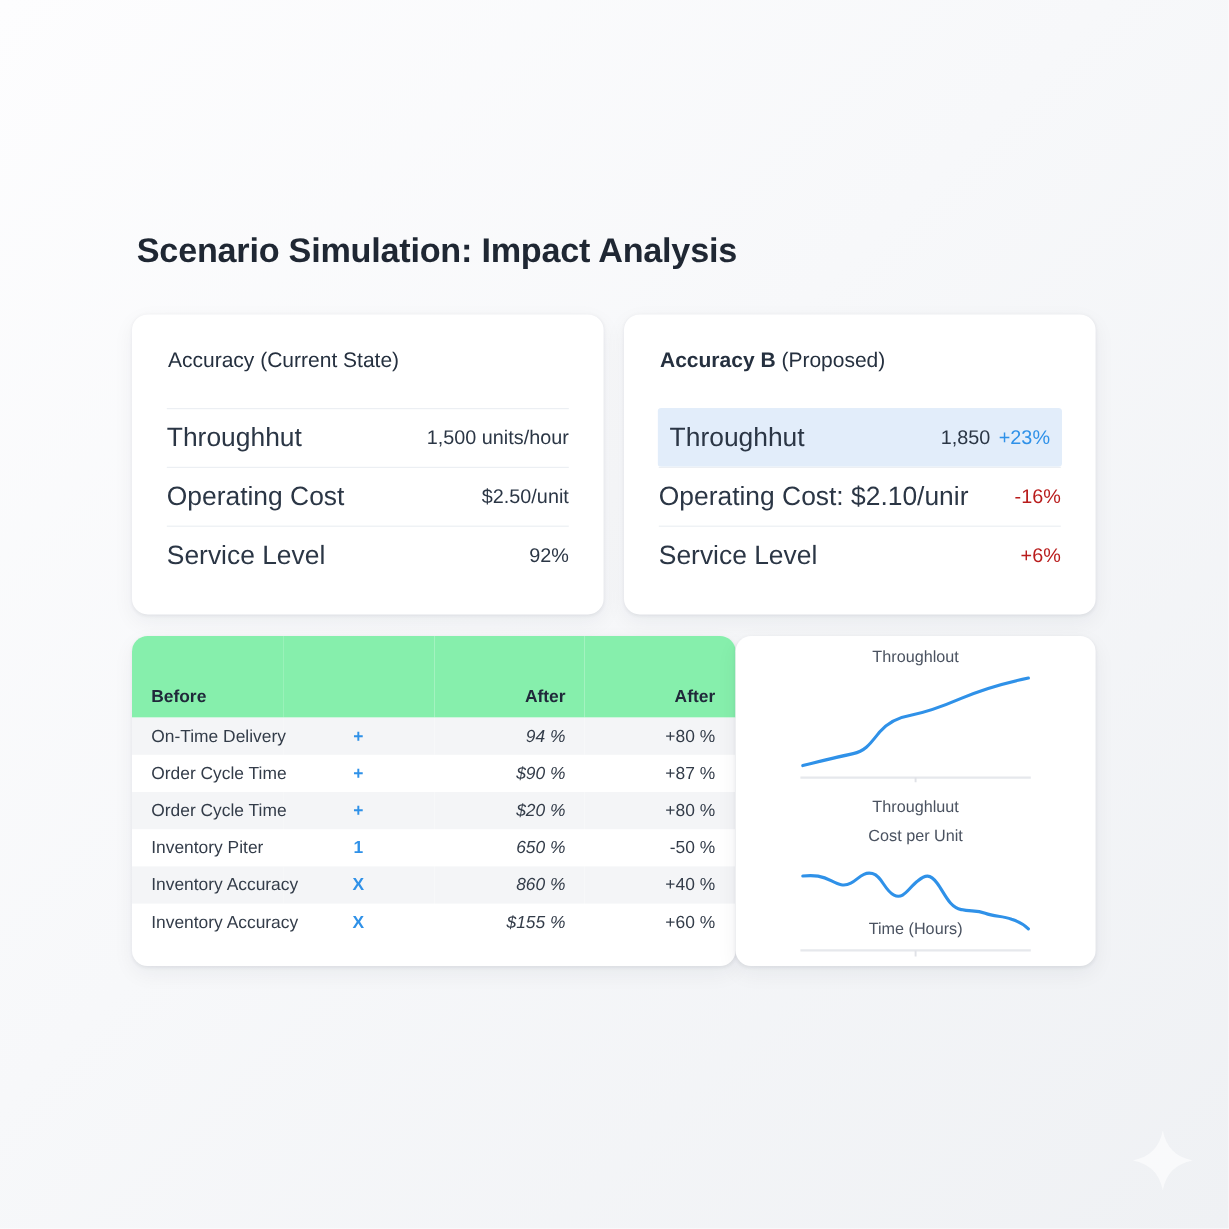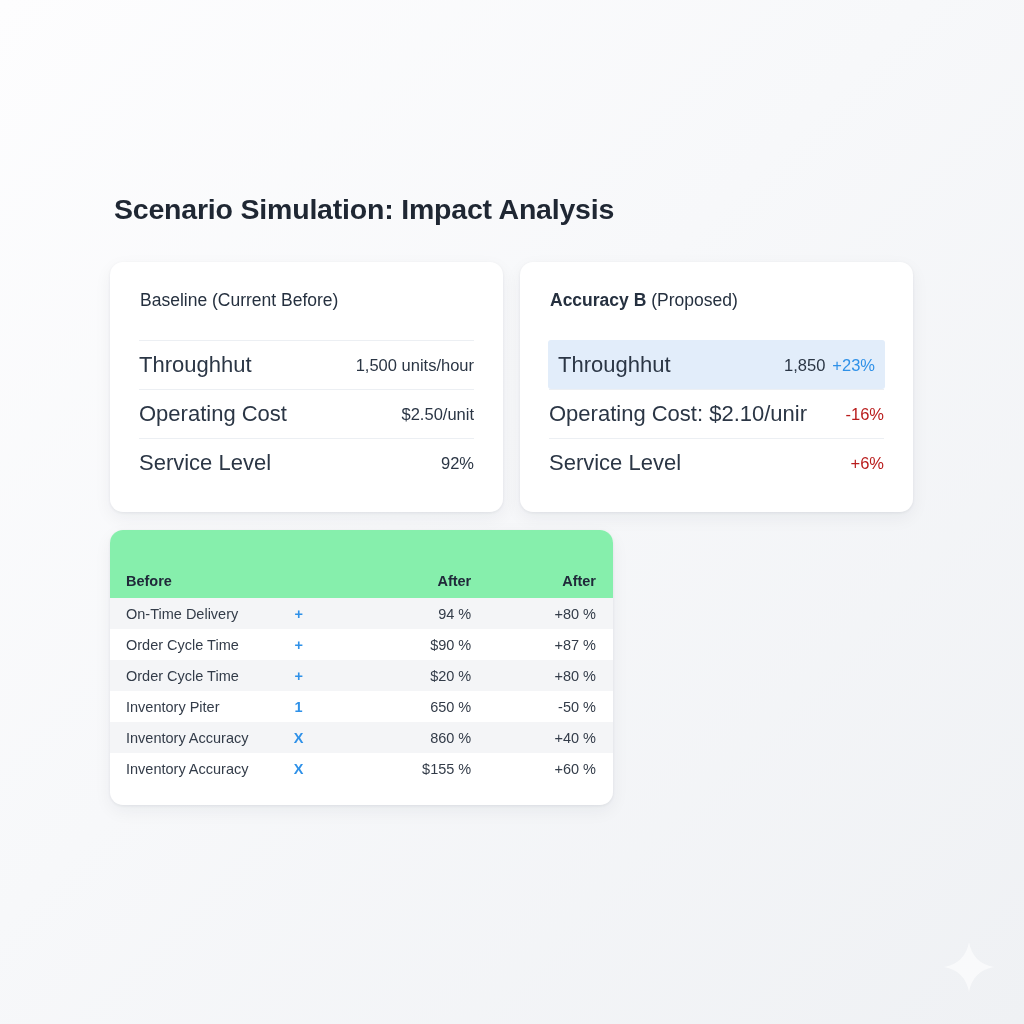--- a/index.html
+++ b/index.html
@@ -119,21 +119,21 @@
   table.cmp td {
     font-size: 14.5px;
     color: #333c49;
     height: 31px;
     padding: 0;
     white-space: nowrap;
   }
   tbody tr.alt td { background: #f4f5f7; }
   tbody tr td.c-metric { text-align: left;  padding-left: 16px; }
   tbody tr td.c-mid    { text-align: center; color: #2f91e8; font-weight: bold; }
-  tbody tr td.c-val    { text-align: right; padding-right: 16px; }
+  tbody tr td.c-val    { text-align: right; padding-right: 16px; font-style: italic; }
   tbody tr td.c-delta  { text-align: right; padding-right: 17px; }
   td.blue { color: #2f91e8; }
   td.dark { color: #333c49; }
 
   
   #charts-card { left: 613px; top: 530px; width: 300px; height: 275px; }
 
   .chart-block { position: absolute; left: 0; width: 100%; }
   .chart-caption {
     text-align: center;
@@ -161,21 +161,21 @@
   }
 </style>
 </head>
 <body>
 
 <div id="canvas">
 
   <div class="page-title">Scenario Simulation: Impact Analysis</div>
 
   <div class="card" id="baseline-card">
-    <div class="card-title">Baseline (Current Before)</div>
+    <div class="card-title">Accuracy (Current State)</div>
     <div class="metric-list">
       <div class="metric-row">
         <span class="metric-label">Throughhut</span>
         <span class="metric-value">1,500 units/hour</span>
       </div>
       <div class="metric-row">
         <span class="metric-label">Operating Cost</span>
         <span class="metric-value">$2.50/unit</span>
       </div>
       <div class="metric-row">
@@ -247,18 +247,44 @@
         <tr>
           <td class="c-metric">Inventory Accuracy</td>
           <td class="c-mid">X</td>
           <td class="c-val">$155 %</td>
           <td class="c-delta blue">+60 %</td>
         </tr>
       </tbody>
     </table>
   </div>
 
+  <div class="card" id="charts-card">
+
+    <div class="chart-block chart-caption" id="chart-top-title">Throughlout</div>
+
+    <div class="chart-block" id="chart-top-svg-wrap">
+      <svg class="spark" width="200" height="92" viewBox="0 0 200 92">
+        <path d="M6,78 C22,74 34,71 48,68 C58,66 62,60 70,50 C76,43 84,38 96,36 C112,33 124,28 138,22 C152,16 170,10 194,5" fill="none" stroke="#2f91e8" stroke-width="2.6" stroke-linecap="round" stroke-linejoin="round"></path>
+        <line x1="4" y1="88" x2="196" y2="88" stroke="#e6e8ec" stroke-width="2"></line>
+        <line x1="100" y1="88" x2="100" y2="92" stroke="#e0e2e7" stroke-width="1.6"></line>
+      </svg>
+    </div>
+
+    <div class="chart-block chart-caption" id="chart-mid-caption">Throughluut</div>
+
+    <div class="chart-block chart-caption" id="chart-bot-title" style="top:159px;">Cost per Unit</div>
+
+    <div class="chart-block" id="chart-bot-svg-wrap" style="top:178px;">
+      <svg class="spark" width="200" height="92" viewBox="0 0 200 92">
+        <path d="M6,22 C16,21 22,22 30,26 C36,29 40,31 46,28 C52,25 56,18 64,20 C72,22 74,34 82,38 C90,42 94,32 102,26 C108,21 112,20 118,28 C124,36 128,48 138,50 C146,52 150,50 158,53 C166,56 172,55 180,58 C186,60 190,62 194,66" fill="none" stroke="#2f91e8" stroke-width="2.6" stroke-linecap="round" stroke-linejoin="round"></path>
+        <line x1="4" y1="84" x2="196" y2="84" stroke="#e6e8ec" stroke-width="2"></line>
+        <line x1="100" y1="84" x2="100" y2="89" stroke="#e0e2e7" stroke-width="1.6"></line>
+      </svg>
+    </div>
+
+    <div class="chart-block chart-caption" id="chart-bot-caption" style="top:236px;">Time (Hours)</div>
+  </div>
 
   <svg id="sparkle" viewBox="0 0 100 100">
     <path d="M50 4 C55 30 70 45 96 50 C70 55 55 70 50 96 C45 70 30 55 4 50 C30 45 45 30 50 4 Z" fill="#ffffff" opacity="0.72"></path>
   </svg>
 
 </div>
 
 </body></html>

